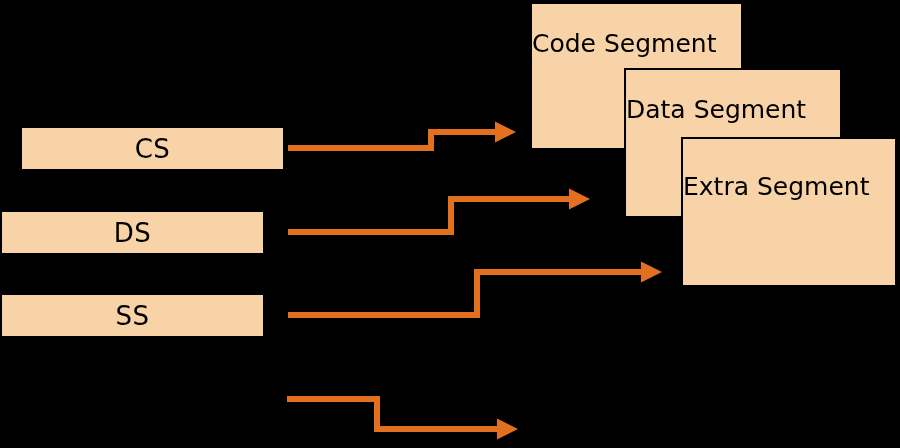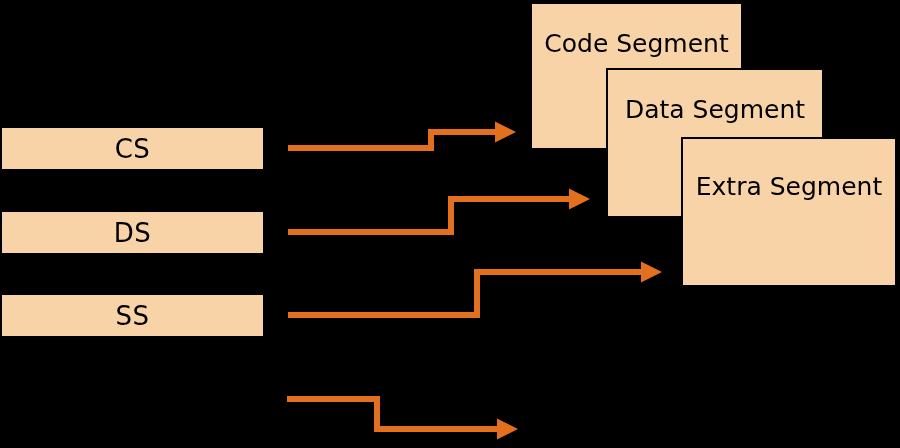--- a/index.html
+++ b/index.html
@@ -30,38 +30,37 @@
     height: 45px;
     background: var(--box_fill);
     border: 2px solid var(--box_border);
     box-sizing: border-box;
     display: flex;
     align-items: center;
     justify-content: center;
     font-size: 26px;
     letter-spacing: 0.5px;
   }
-  .reg-cs { top: 126px; }
+  .reg-cs { top: 126px; margin-left: 20px; }
   .reg-ds { top: 210px; }
   .reg-ss { top: 293px; }
   .reg-es { top: 377px; }
   .seg {
     position: absolute;
     background: var(--box_fill);
     border: 2px solid var(--box_border);
     box-sizing: border-box;
-    text-align: center;
     font-size: 25px;
   }
   .seg span {
     display: block;
     padding-top: 25px;
   }
   .seg-code  { left: 530px; top: 2px;   width: 213px; height: 148px; z-index: 1; }
-  .seg-data  { left: 606px; top: 68px;  width: 218px; height: 150px; z-index: 2; }
+  .seg-data  { left: 624px; top: 68px;  width: 218px; height: 150px; z-index: 2; }
   .seg-stack { left: 681px; top: 137px; width: 216px; height: 150px; z-index: 3; }
   .seg-stack span { padding-top: 33px; }
   .seg-extra { left: 529px; top: 293px; width: 219px; height: 150px; z-index: 1; }
   .arrows {
     position: absolute;
     left: 0;
     top: 0;
     width: 900px;
     height: 448px;
     z-index: 5;

